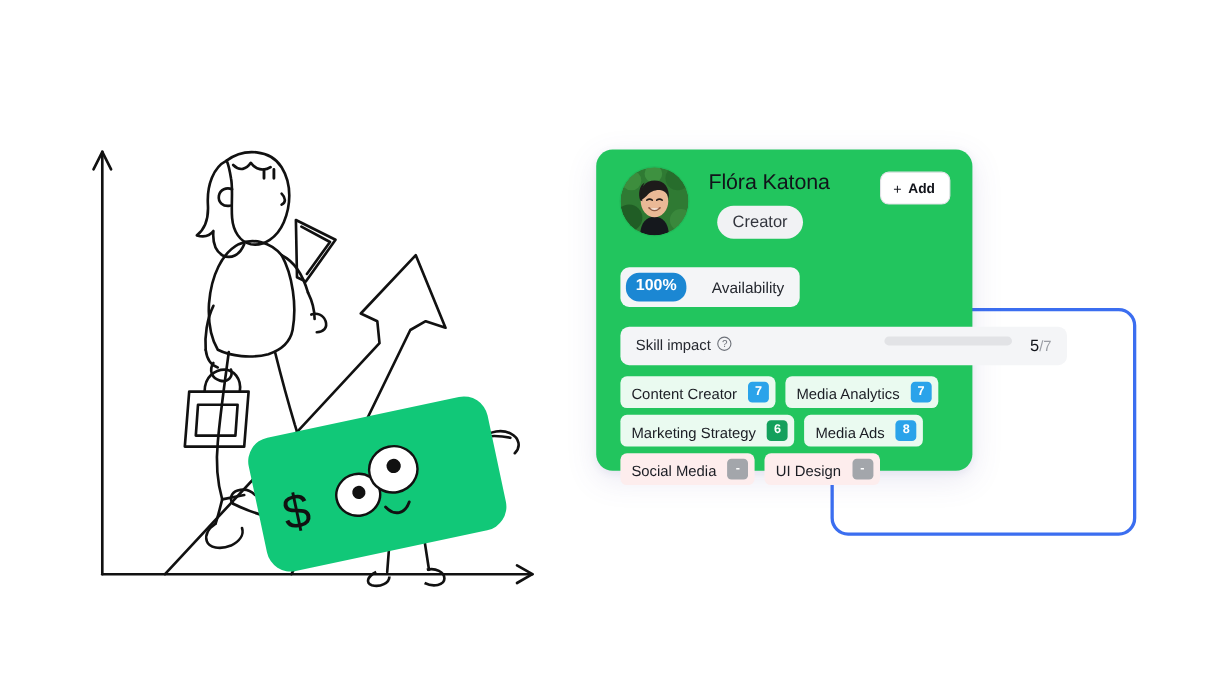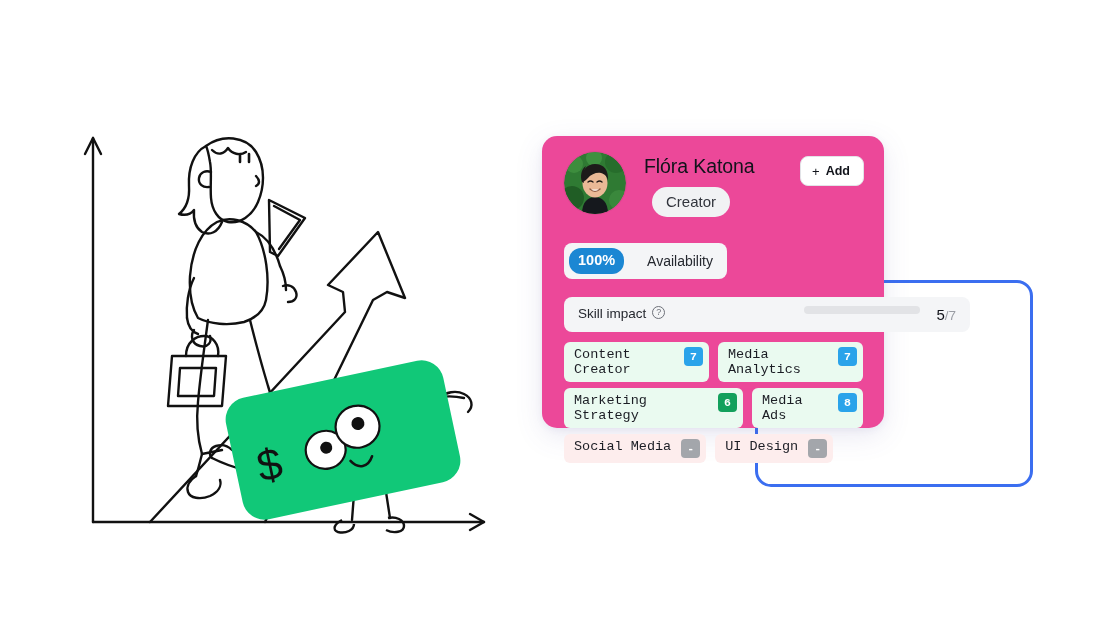--- a/index.html
+++ b/index.html
@@ -25,21 +25,21 @@
     border-radius: 16px;
     background: transparent;
     z-index: 1;
   }
 
   
   #profile-card {
     position: absolute;
     left: 542px; top: 136px;
     width: 342px; height: 292px;
-    background: #ec4899;
+    background: #22c55e;
     border-radius: 15px;
     box-shadow: 0 8px 28px rgba(92, 88, 160, .13), 0 2px 7px rgba(92, 88, 160, .07);
     z-index: 2;
     padding: 14px 12px 12px 12px;
   }
 
   .card-head { display: flex; align-items: flex-start; position: relative; }
 
   .avatar-wrap {
     width: 62px; height: 62px; border-radius: 50%;
@@ -97,22 +97,22 @@
     width: 116px; height: 8px; background: #e2e3e6; border-radius: 5px;
     overflow: hidden; margin-right: 16px;
   }
   .si-fill { height: 100%; background: #4a6cf0; border-radius: 5px; }
   .si-value { font-size: 15px; color: #11131a; }
   .si-value .denom { color: #9a9da4; font-size: 13.5px; }
 
   .tag-rows { margin: 10px 0 0 10px; }
   .tag-row { display: flex; align-items: center; margin-bottom: 6px; }
   .tag {
-    display: inline-flex; align-items: flex-start;
-    border-radius: 6px; padding: 5px 6px 5px 10px; margin-right: 9px; font-family: Liberation Mono, monospace;
+    display: inline-flex; align-items: flex-end;
+    border-radius: 6px; padding: 5px 6px 5px 10px; margin-right: 9px;
   }
   .tag .tag-label { font-size: 13.5px; color: #1b1d24; }
   .tag .tag-badge {
     margin-left: 10px; min-width: 19px; height: 19px;
     display: inline-flex; align-items: center; justify-content: center;
     border-radius: 4px; font-size: 11.5px; font-weight: bold; color: #ffffff;
     padding: 0 4px;
   }
   .tag.good { background: #eafaf0; }
   .tag.bad  { background: #fdeded; }

